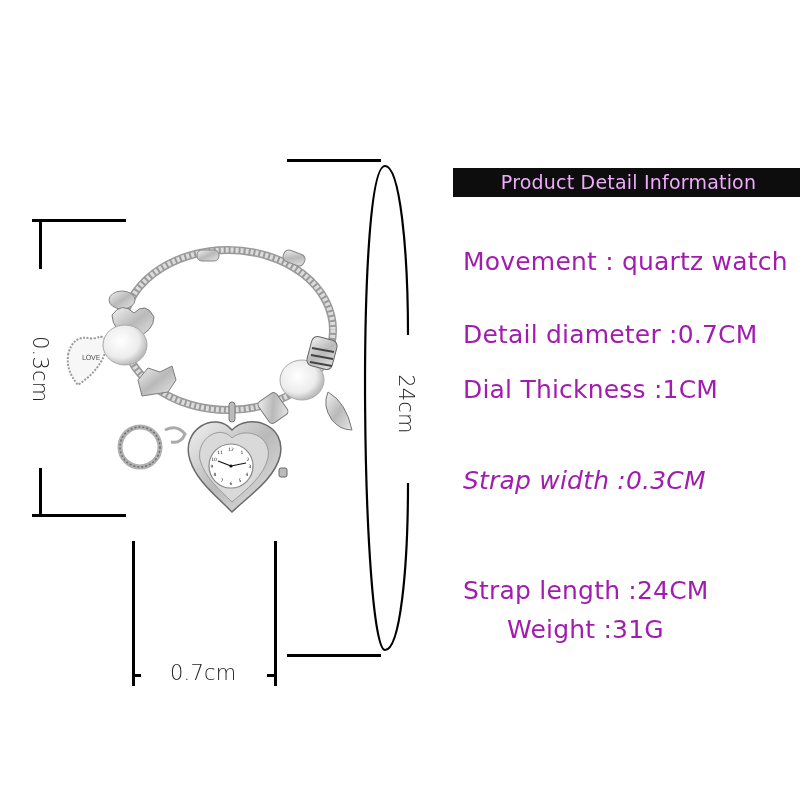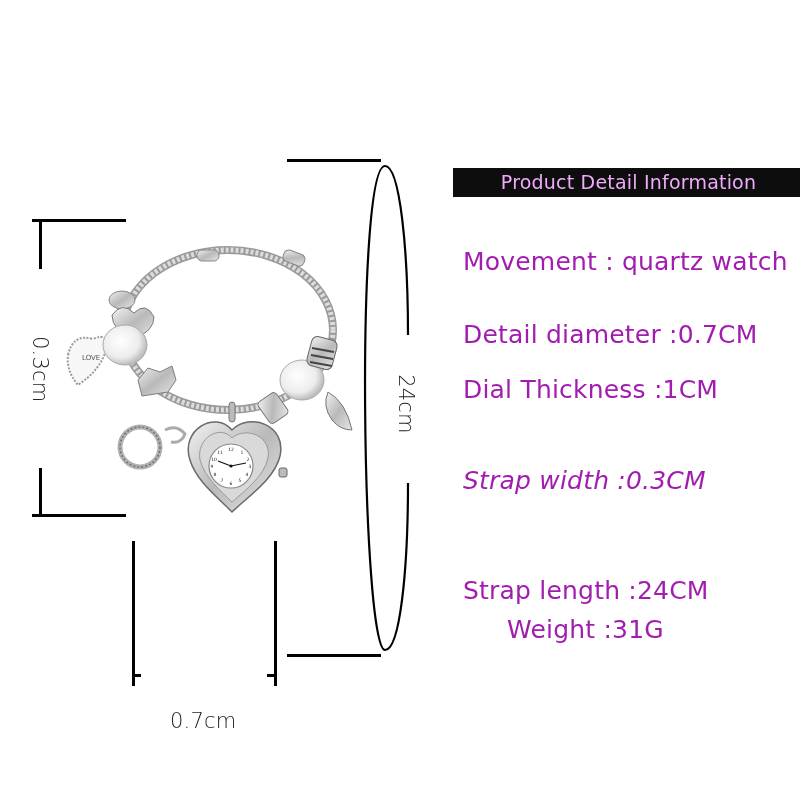--- a/index.html
+++ b/index.html
@@ -20,21 +20,21 @@
   <div class="line" style="left:39px; top:468px; width:3px; height:49px;"></div>
   <div class="line" style="left:32px; top:514px; width:94px; height:3px;"></div>
   <div class="dim-label rot-cw" style="left:8px; top:356px; width:64px; text-align:center;">0.3cm</div>
 </div>
 
 <div>
   <div class="line" style="left:132px; top:541px; width:3px; height:145px;"></div>
   <div class="line" style="left:132px; top:674px; width:9px; height:3px;"></div>
   <div class="line" style="left:274px; top:541px; width:3px; height:145px;"></div>
   <div class="line" style="left:267px; top:674px; width:9px; height:3px;"></div>
-  <div class="dim-label" style="left:170px; top:661px;margin-top:48px;">0.7cm</div>
+  <div class="dim-label" style="left:170px; top:661px;">0.7cm</div>
 </div>
 
 <div>
   <div class="line" style="left:287px; top:159px; width:94px; height:3px;"></div>
   <div class="line" style="left:287px; top:654px; width:94px; height:3px;"></div>
   <svg width="800" height="800">
 
     <path d="M 385 166 C 355 166, 362 650, 385 650" fill="none" stroke="#000" stroke-width="2.2"></path>
 
     <path d="M 385 166 C 400 166, 408 250, 408 335" fill="none" stroke="#000" stroke-width="2.2"></path>

